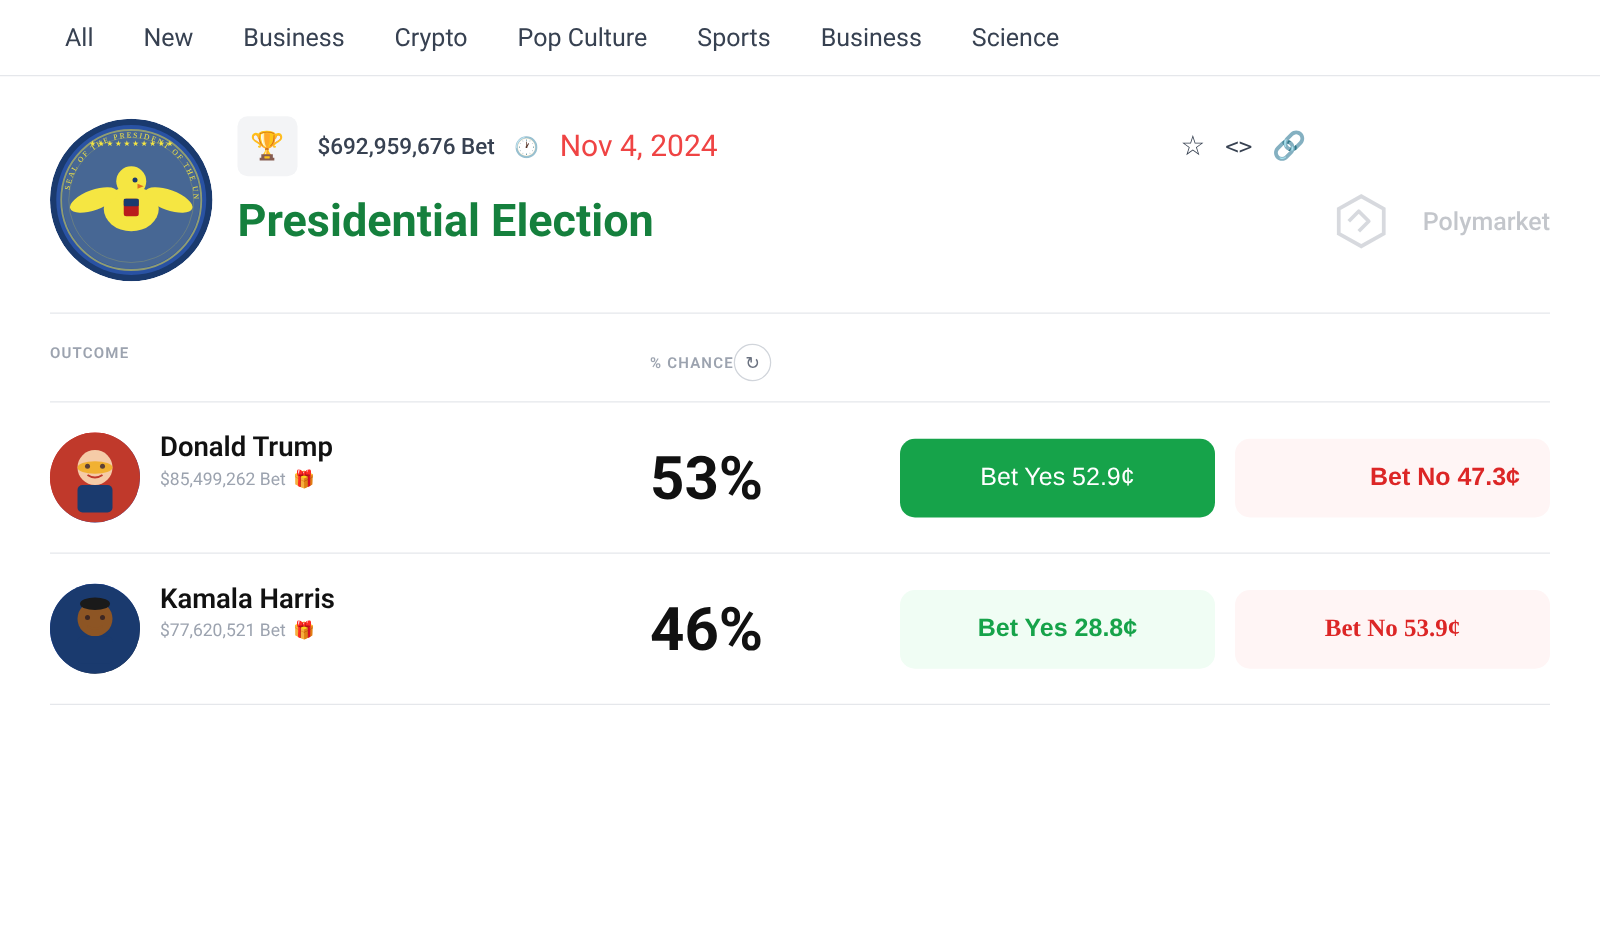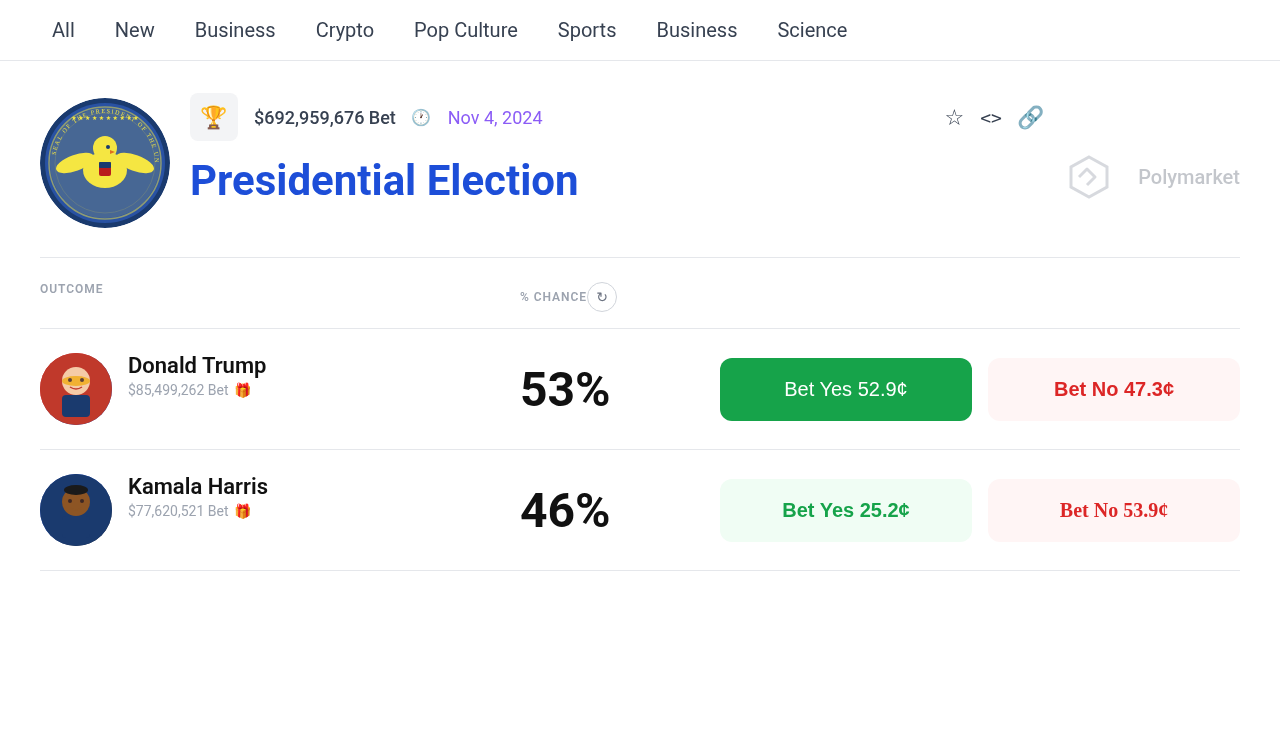--- a/index.html
+++ b/index.html
@@ -47,22 +47,22 @@
     .bet-amount {
       font-size: 18px;
       color: #374151;
       font-weight: 500;
     }
     .clock-icon {
       font-size: 16px;
       color: #9ca3af;
     }
     .date-text {
-      font-size: 18px;
-      color: #8b5cf6;
+      font-size: 24px;
+      color: #ef4444;
       text-align: center;
     }
     .header-actions {
       margin-left: auto;
       display: flex;
       gap: 16px;
       align-items: center;
     }
     .action-icon {
       font-size: 22px;
@@ -71,23 +71,23 @@
     }
 
     
     .title-row {
       display: flex;
       align-items: flex-start;
       justify-content: space-between;
       margin-bottom: 32px;
     }
     .market-title {
-      font-size: 42px;
+      font-size: 36px;
       font-weight: 700;
-      color: #1d4ed8;
+      color: #15803d;
       line-height: 1.15;
       max-width: 680px;
     }
     .polymarket-brand {
       display: flex;
       align-items: center;
       gap: 14px;
       opacity: 0.4;
       margin-top: 10px;
     }
@@ -242,21 +242,21 @@
     .btn-no-trump {
       flex: 1;
       padding: 20px 24px;
       background: #fff5f5;
       border: none;
       border-radius: 12px;
       font-size: 20px;
       font-weight: 600;
       color: #dc2626;
       cursor: pointer;
-      text-align: center;
+      text-align: right;
     }
     .btn-no-harris {
       flex: 1;
       padding: 20px 24px;
       background: #fff5f5;
       border: none;
       border-radius: 12px;
       font-size: 20px;
       font-weight: 600;
       color: #dc2626;
@@ -424,20 +424,20 @@
         <span class="candidate-bet">
           <span>$77,620,521 Bet</span>
           <span class="gift-icon">🎁</span>
         </span>
       </div>
     </div>
     <div class="col-pct">
       <span class="pct-value">46%</span>
     </div>
     <div class="bet-buttons">
-      <button class="btn-yes-inactive">Bet Yes 25.2¢</button>
+      <button class="btn-yes-inactive">Bet Yes 28.8¢</button>
       <button class="btn-no-harris">Bet No 53.9¢</button>
     </div>
   </div>
 
   <hr class="row-divider">
 
 </div>
 
 </body></html>

